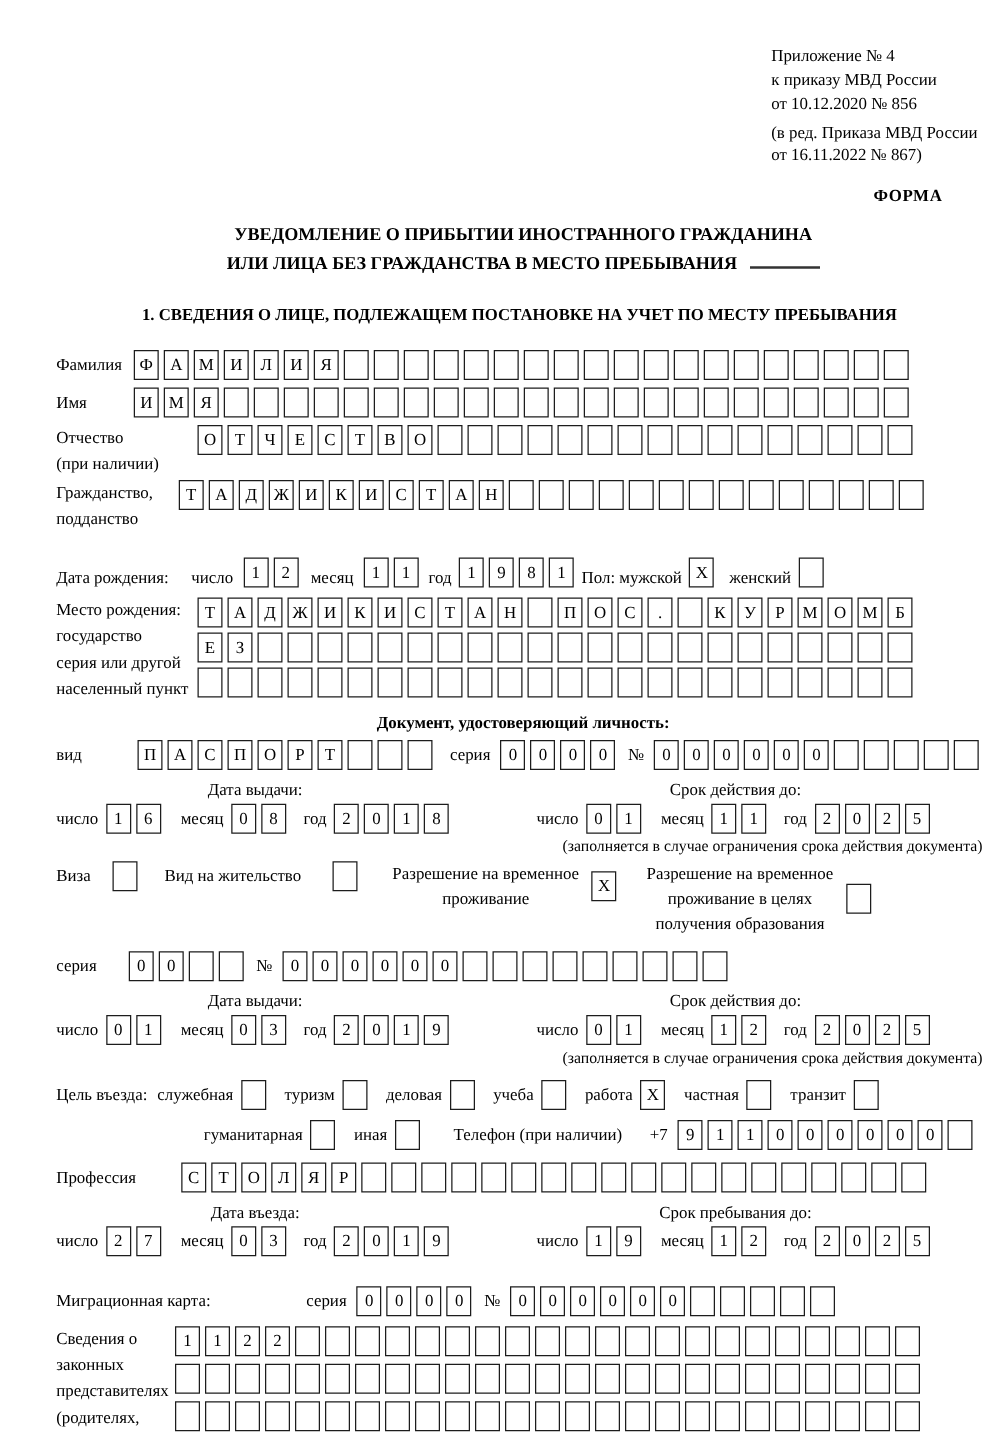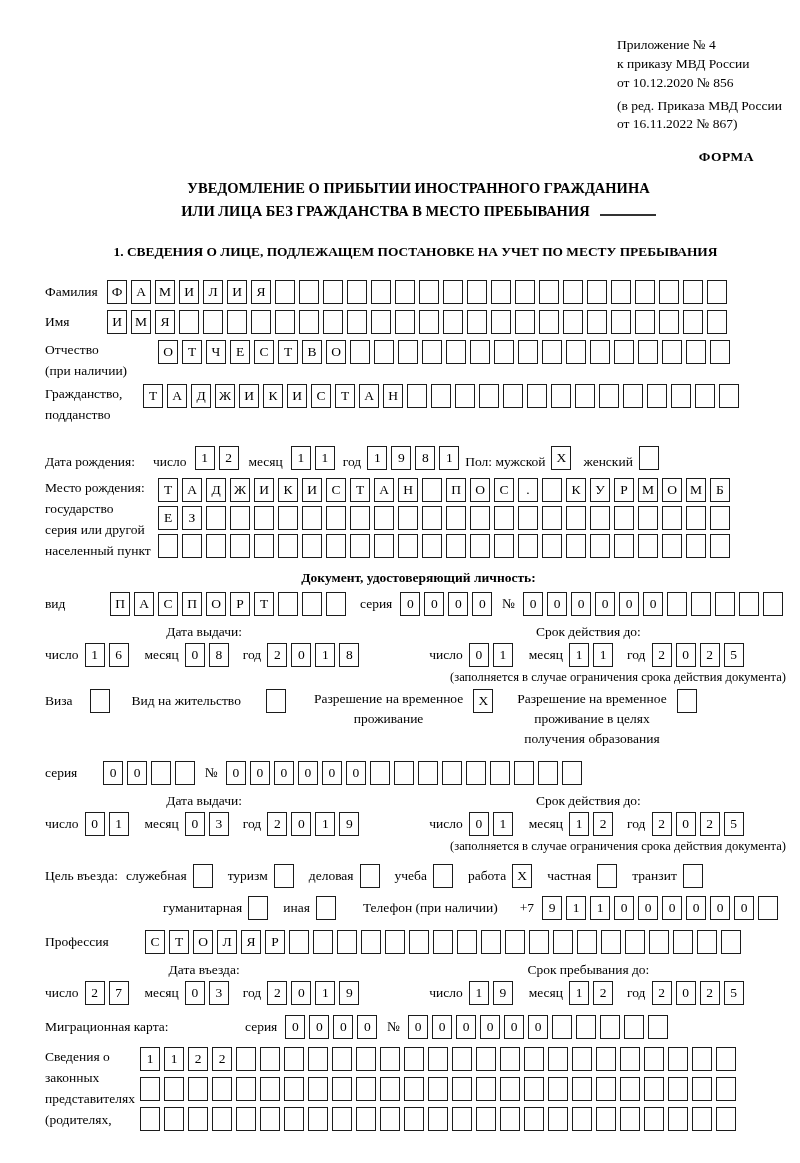--- a/index.html
+++ b/index.html
@@ -26,21 +26,21 @@
   .dpair{display:flex;margin-top:8px;}
   .dgroup{flex:0 0 auto;}
   .dg2{margin-left:66px;}
   .dhead{text-align:center;margin-bottom:3px;}
   .dline{display:flex;align-items:center;}
   .dline .dl{margin-right:6px;} .dline .dm{margin:0 6px 0 12px;} .dline .dy{margin:0 6px 0 10px;}
   .dnote{text-align:right;padding-right:6px;font-size:12.6px;margin-top:3px;}
   .intro{margin-top:10px;line-height:1.6;}
   .opt4{display:flex;align-items:flex-start;margin-top:4px;}
   .opt-inline{display:inline-flex;align-items:center;flex:0 0 auto;gap:11px;}
-  .optml{display:flex;align-items:flex-start;flex:0 0 auto;}
+  .optml{display:flex;align-items:center;flex:0 0 auto;}
   .optml .lines{text-align:center;line-height:1.5;}
   .optml .cb{margin-top:0;}
   .gap18{margin-left:18px;} .gap24{margin-left:24px;} .gap20{margin-left:20px;}
   .opt{display:inline-flex;align-items:center;margin-right:11px;}
   .purpose2{margin-left:118px;margin-top:8px;}
   .phone-label{margin-left:12px;} .phone-prefix{margin-left:22px;margin-right:8px;}
   .mig .flabel{width:200px;}
   .serlbl{margin:0 8px 0 10px;} .numlbl{margin:0 8px 0 6px;}
 </style>
 </head>
@@ -644,21 +644,21 @@
         <span class="boxes">
             <span class="bx">2</span>
             <span class="bx">0</span>
             <span class="bx">2</span>
             <span class="bx">5</span>
           </span>
       </div>
     </div>
   </div>
 
-  <div class="frow mig" style="margin-top:10px;">
+  <div class="frow mig" style="margin-top:24px;">
     <span class="flabel">Миграционная карта:</span>
     <span style="margin-right:8px;">серия</span>
     <span class="boxes">
         <span class="bx">0</span>
         <span class="bx">0</span>
         <span class="bx">0</span>
         <span class="bx">0</span>
       </span>
     <span class="numlbl">№</span>
     <span class="boxes">

